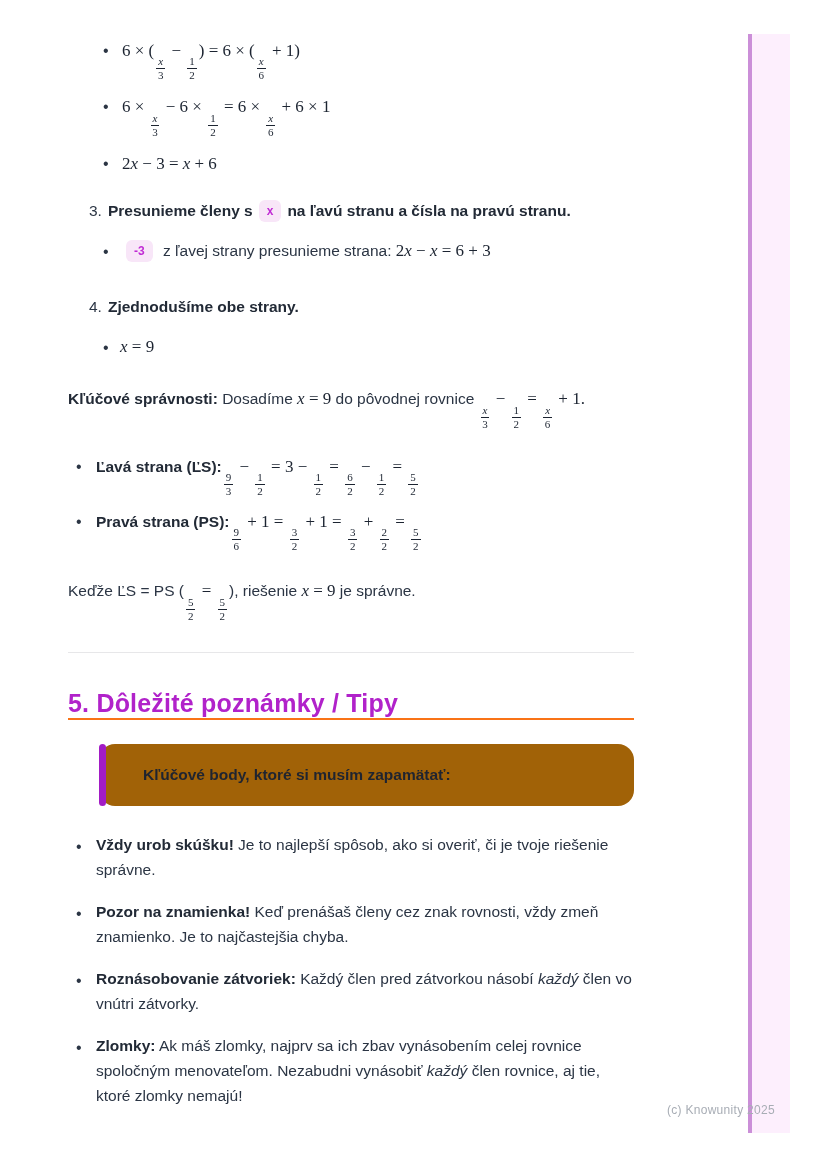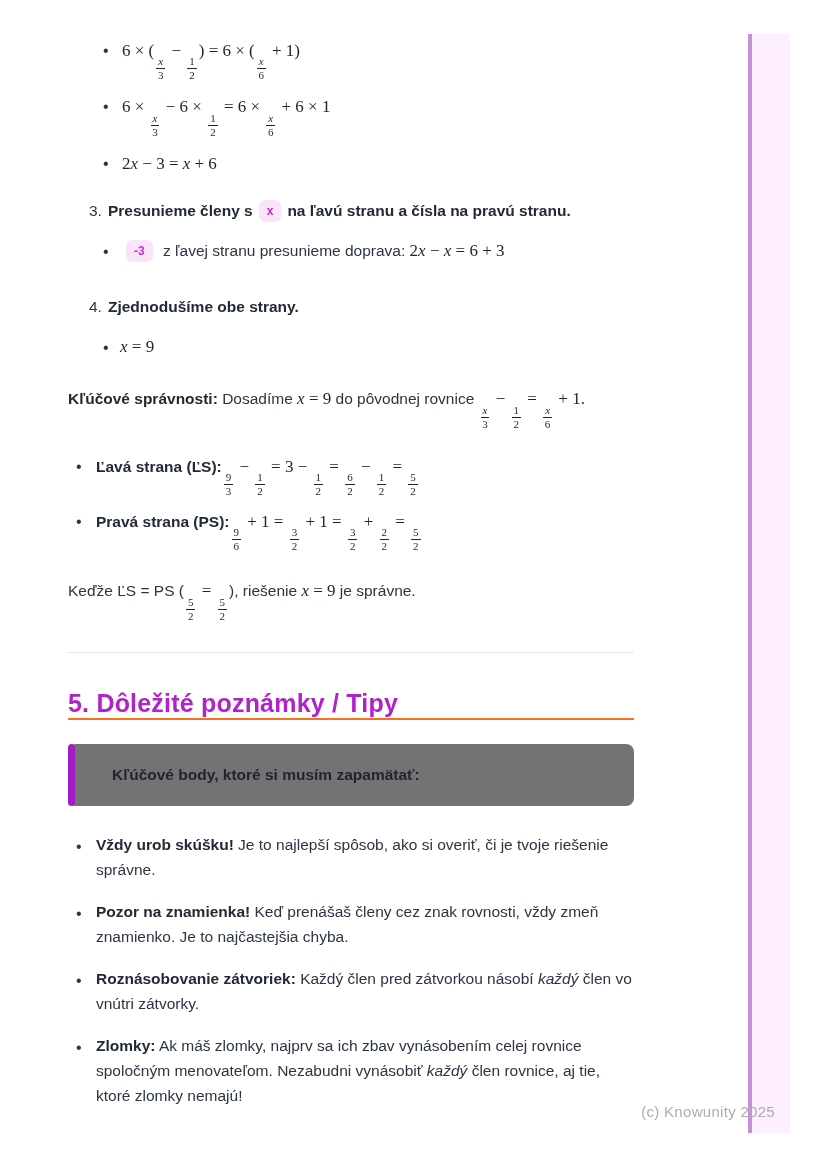--- a/index.html
+++ b/index.html
@@ -55,32 +55,32 @@
   .para{margin-top:26px;font-size:15.5px;line-height:1.55;}
 
   hr.rule{border:none;border-top:1px solid #e7e7e9;margin:30px 0 0 0;}
 
   h2.sec{
     margin:36px 0 0 0;font-size:25px;font-weight:bold;color:#b122ca;
     border-bottom:2px solid #f97316;letter-spacing:.2px;
   }
 
   
-  .callout{position:relative;margin-top:24px;background:#737373;border-radius:8px;padding:22px 20px 22px 44px;}
+  .callout{position:relative;margin-top:24px;background:#a16207;border-radius:16px;padding:22px 20px 22px 44px;margin-left:31px;}
   .callout-bar{position:absolute;left:0;top:0;bottom:0;width:7px;border-radius:5px;background:#a21cc5;}
   .callout-text{font-weight:bold;font-size:15.5px;color:#1f2430;}
 
   
   .side-strip{
     position:absolute;left:748px;top:34px;width:42px;height:1099px;z-index:1;
     background:#fdeffd;border-left:4px solid #cb8fd8;box-sizing:border-box;
   }
   .footer{
     position:absolute;top:1103px;right:53px;z-index:3;
-    font-size:15px;color:#a8adb5;letter-spacing:.3px;
+    font-size:12px;color:#a8adb5;letter-spacing:.3px;
   }
 </style>
 </head>
 <body>
 
 <div class="side-strip"></div>
 
 <div class="content">
 
   <ul class="eq-list">
@@ -105,21 +105,21 @@
             <span class="den">6</span>
           </span> + 6 × 1</span></li>
     <li><span class="math">2<i>x</i> − 3 = <i>x</i> + 6</span></li>
   </ul>
 
   <div class="step">
     <span class="num">3.</span><span class="ttl"><strong>Presunieme členy s</strong><span class="badge">x</span><strong>na ľavú stranu a čísla na pravú stranu.</strong></span>
   </div>
 
   <ul class="sub-list">
-    <li><span class="badge">-3</span><span> z ľavej stranu presunieme doprava: </span><span class="math">2<i>x</i> − <i>x</i> = 6 + 3</span></li>
+    <li><span class="badge">-3</span><span> z ľavej strany presunieme strana: </span><span class="math">2<i>x</i> − <i>x</i> = 6 + 3</span></li>
   </ul>
 
   <div class="step" style="margin-top:30px;">
     <span class="num">4.</span><strong class="ttl">Zjednodušíme obe strany.</strong>
   </div>
 
   <ul class="sub-list">
     <li><span class="math"><i>x</i> = 9</span></li>
   </ul>
 

